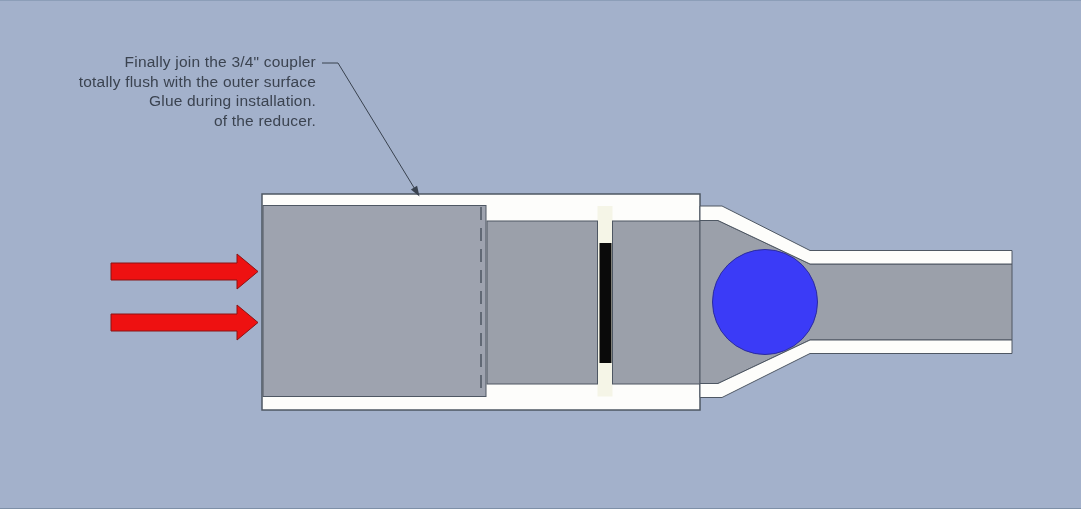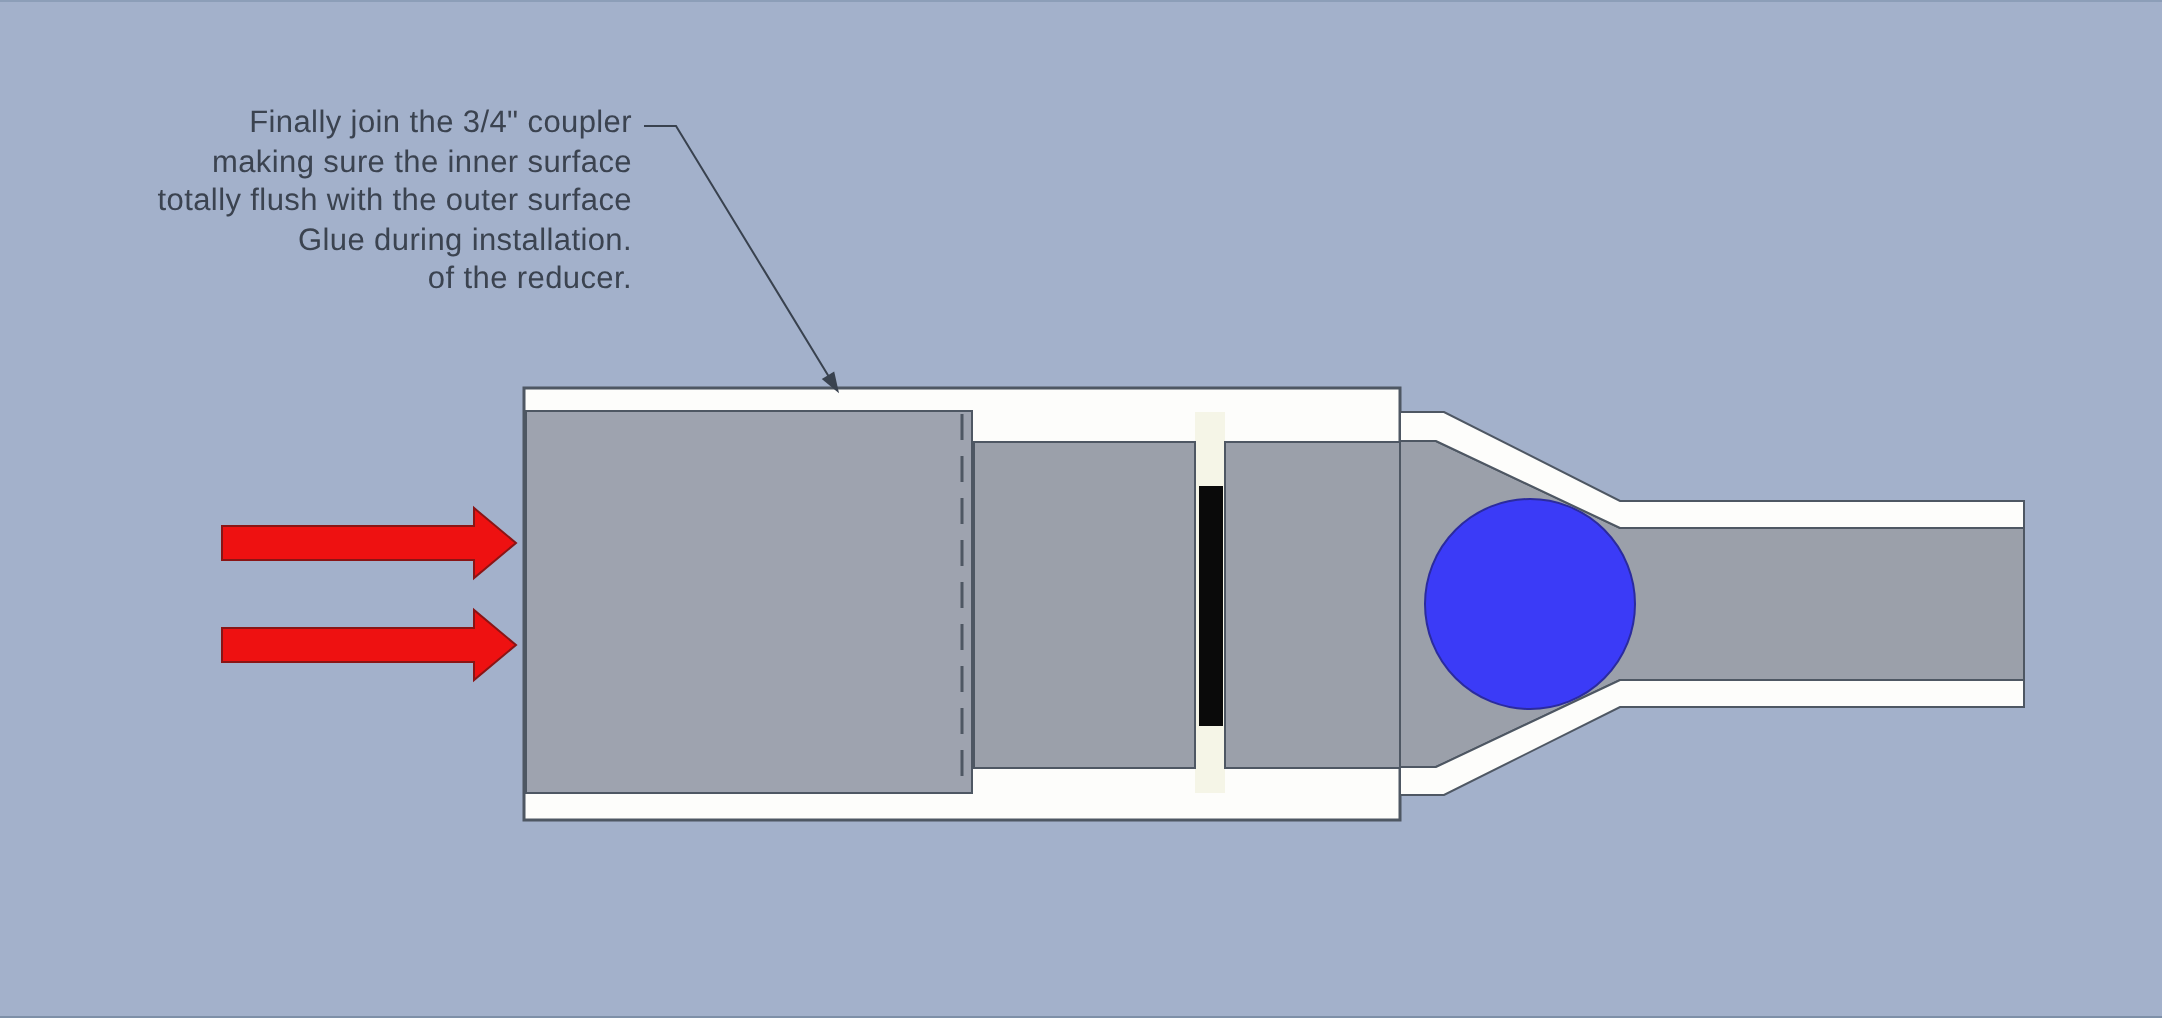--- a/index.html
+++ b/index.html
@@ -59,18 +59,17 @@
 
     <polygon points="111,263 237,263 237,254 258,271.5 237,289 237,280 111,280" stroke="#8A1515" stroke-width="1" fill="#EE1111"></polygon>
     <polygon points="111,314 237,314 237,305 258,322.5 237,340 237,331 111,331" stroke="#8A1515" stroke-width="1" fill="#EE1111"></polygon>
 
     <polyline points="322,63 338,63 418.5,195" fill="none" stroke-width="1" stroke="#39424F"></polyline>
     <polygon points="419.5,196.6 410.9,189.5 417.1,185.7" fill="#39424F"></polygon>
   </svg>
 
   <div class="annotation" style="color: rgb(59, 67, 80);">
     <span class="line">Finally join the 3/4" coupler</span>
-    <span class="line">making sure the inner surface</span>
     <span class="line">totally flush with the outer surface</span>
     <span class="line">Glue during installation.</span>
     <span class="line">of the reducer.</span>
   </div>
 </div>
 
 </body></html>

